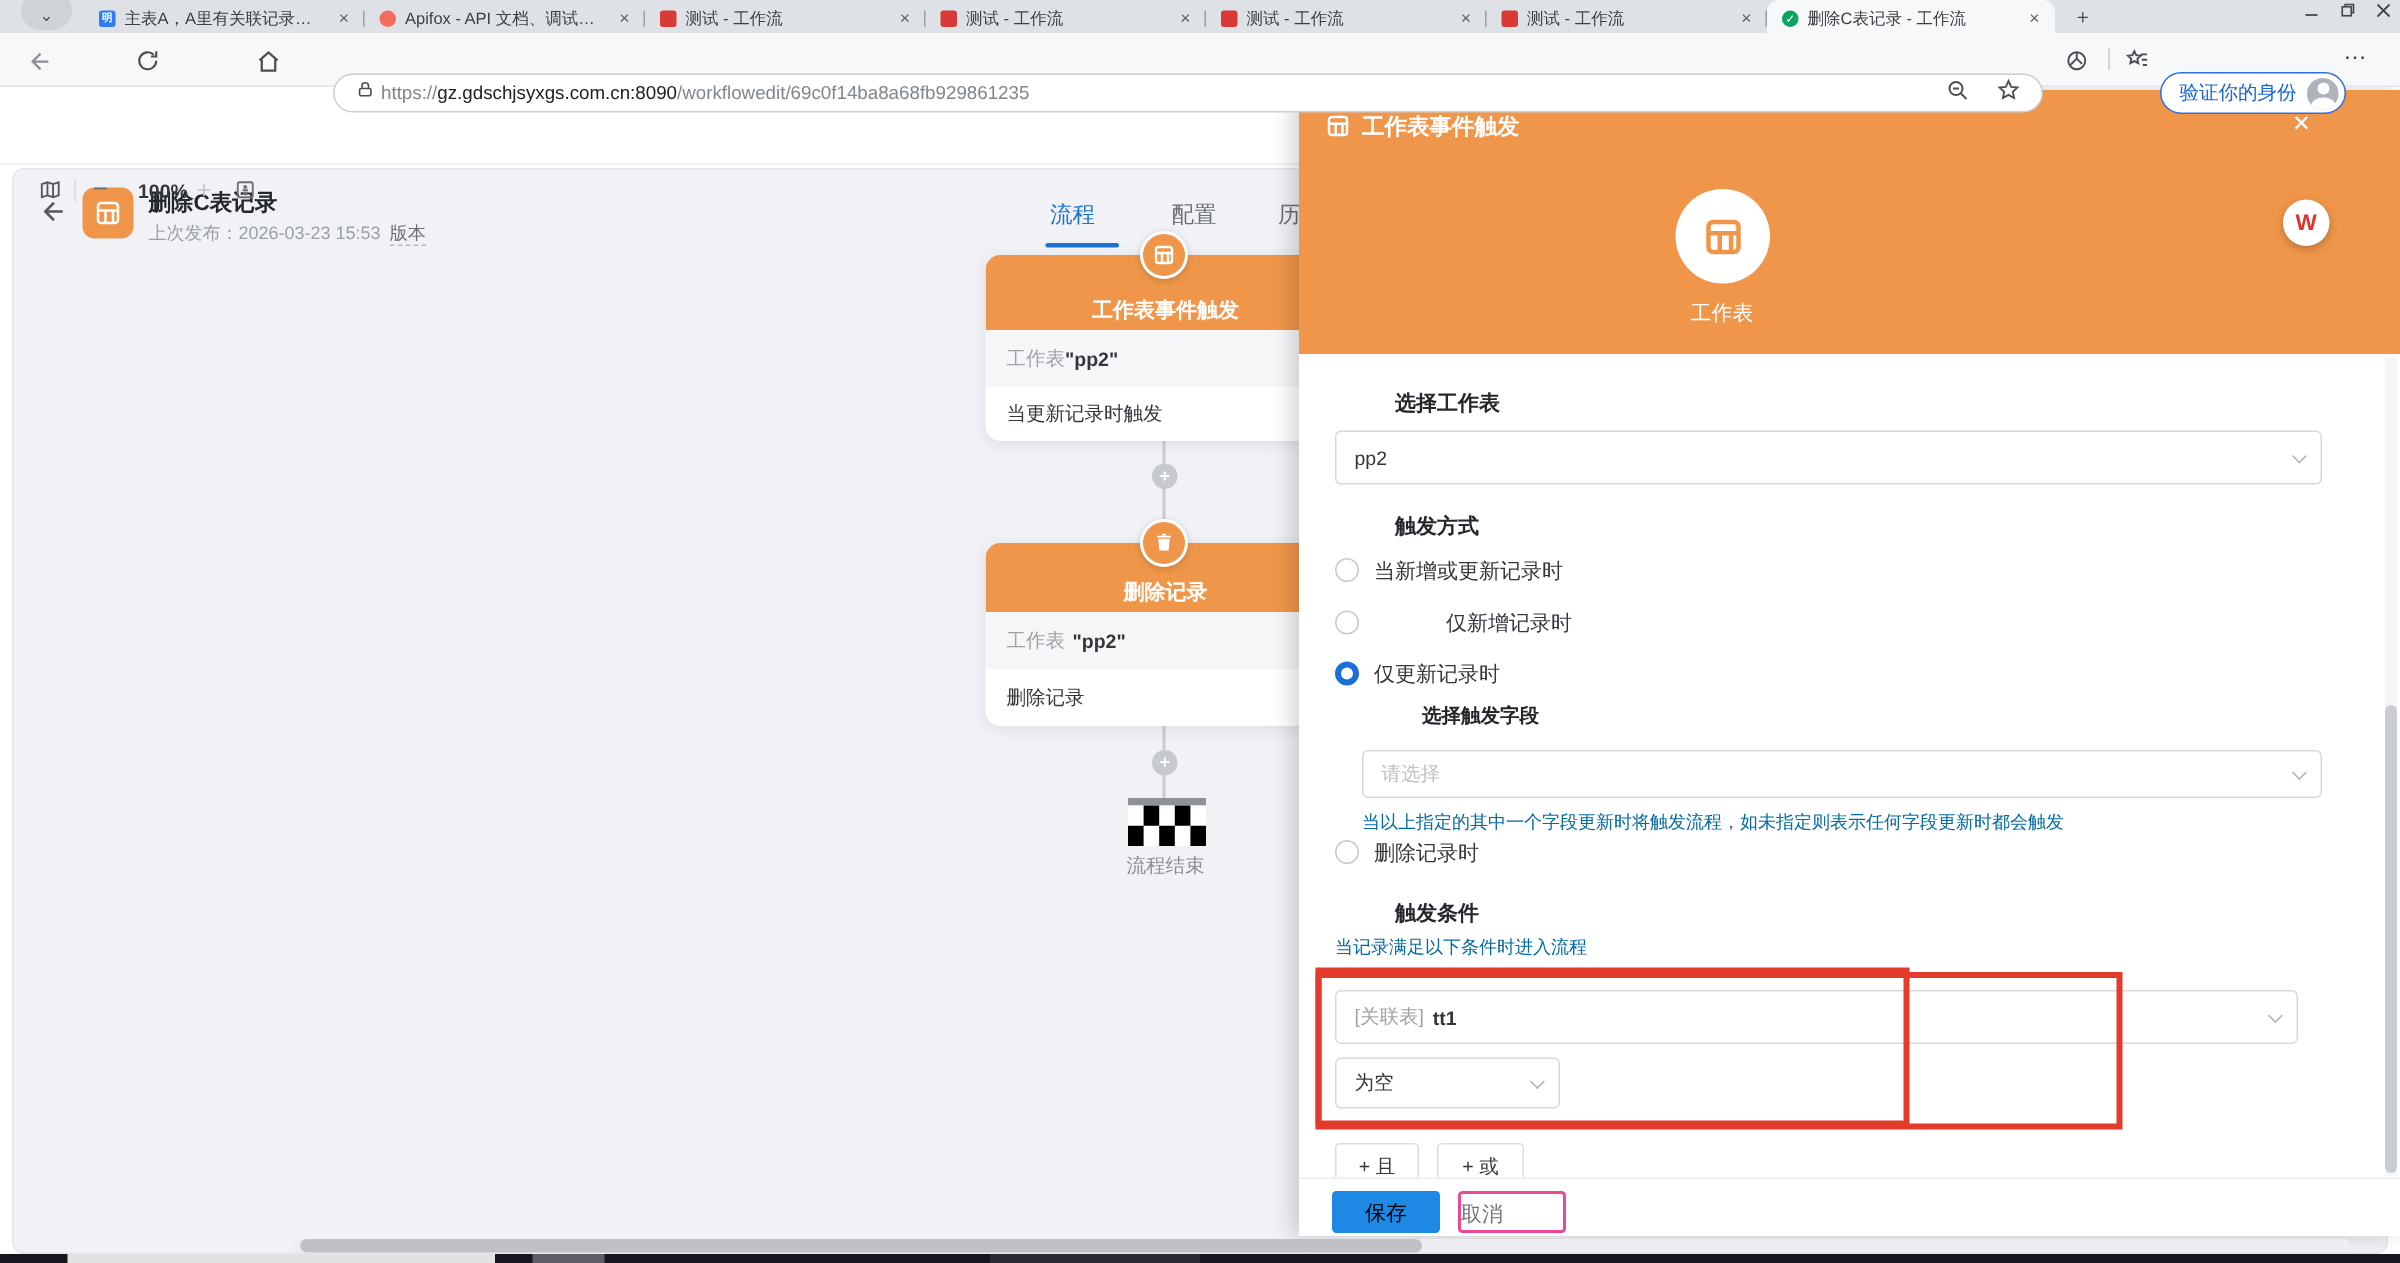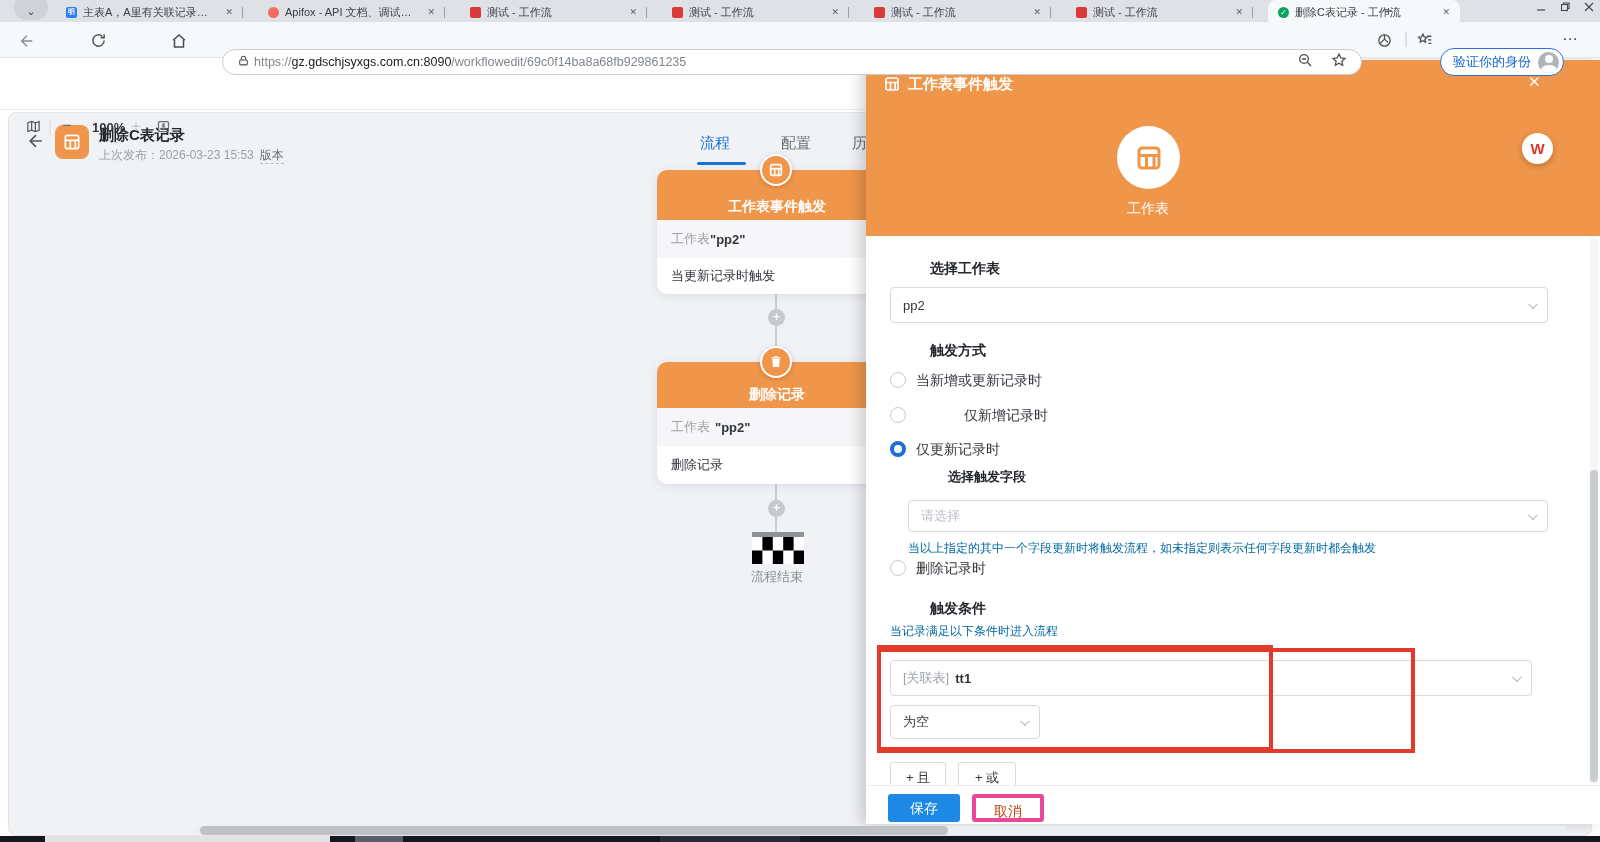--- a/index.html
+++ b/index.html
@@ -4,21 +4,21 @@
 <style>
   * { margin:0; padding:0; box-sizing:border-box; }
   html,body { width:1600px; height:842px; overflow:hidden; background:#fff;
     font-family:"Liberation Sans","DejaVu Sans",sans-serif; }
   .abs { position:absolute; }
 
   
   .tabstrip { position:absolute; left:0; top:0; width:1600px; height:22px; background:#dee1e6; z-index:40; }
   .tab-chevron { position:absolute; left:14px; top:-6px; width:34px; height:26px; border-radius:13px;
     background:#cfd3d8; color:#4a4e53; font-size:11px; text-align:center; line-height:34px; }
-  .tabs-row { position:absolute; left:56px; top:0; height:22px; display:flex;gap:15px; }
+  .tabs-row { position:absolute; left:56px; top:0; height:22px; display:flex; }
   .tab { width:187px; height:22px; display:flex; align-items:center; gap:6px; padding:2px 8px 0 10px;
     font-size:11px; color:#3b3f44; position:relative; }
   .tab:not(.active)::after { content:""; position:absolute; right:0; top:7px; width:1px; height:11px; background:#9aa0a6; }
   .tab.active { width:192px; background:#f7f8fa; border-radius:8px 8px 0 0; }
   .tab .title { flex:1; white-space:nowrap; overflow:hidden; }
   .tab .x { font-size:9px; color:#5f6368; padding:0 2px; }
   .fav { width:11px; height:11px; border-radius:2px; flex:0 0 auto; display:flex; align-items:center; justify-content:center;
     color:#fff; font-size:7px; font-weight:bold; }
   .fav.blue { background:#2e7cf6; } .fav.coral { background:#f26d5f; border-radius:50%; }
   .fav.red { background:#d93a35; } .fav.green { background:#0aa35f; border-radius:50%; font-size:8px; }
@@ -92,23 +92,23 @@
   .radio { position:absolute; width:16px; height:16px; border:1px solid #c6cacf; border-radius:50%; background:#fff; z-index:12; }
   .radio.checked { border:4.8px solid #1b6fd6; }
   .rlabel { position:absolute; font-size:14px; color:#33373c; z-index:12; }
   .hint { position:absolute; font-size:12px; color:#0369a1; z-index:12; }
   .redbox { position:absolute; border:4px solid #E23B2C; background:transparent; z-index:14; pointer-events:none; }
   .addbtn { position:absolute; width:58px; height:32px; border:1px solid #dcdcdc; border-radius:3px; background:#fff;
     font-size:13px; color:#33373c; text-align:center; line-height:30px; z-index:12; }
   .pfooter { position:absolute; left:866px; top:785px; width:734px; height:39px; background:#fff;
     border-top:1px solid #ececec; z-index:15; }
   .btn-save { position:absolute; left:888px; top:794px; width:72px; height:28px; background:#1E88E5; border-radius:3px;
-    color:#ffffff; font-size:14px; text-align:center; line-height:28px; z-index:16; }
-  .btn-cancel { position:absolute; left:972px; top:794px; width:72px; height:28px; background:#fff; border:4px solid #ec4899;
-    border-radius:3px; color:#c2410c; font-size:14px; text-align:center; line-height:26px; z-index:16; }
+    color:#000000; font-size:14px; text-align:center; line-height:28px; z-index:16; }
+  .btn-cancel { position:absolute; left:972px; top:794px; width:72px; height:28px; background:#fff; border:2px solid #ec4899;
+    border-radius:3px; color:#737373; font-size:14px; line-height:26px; z-index:16; }
   .vsb-track { position:absolute; left:1590px; top:238px; width:8px; height:546px; background:#f5f6f7; z-index:17; }
   .vsb-thumb { position:absolute; left:1590px; top:470px; width:8px; height:312px; background:#c9ccd0; border-radius:4px; z-index:18; }
 
   
   .hsb-track { position:absolute; left:195px; top:826px; width:1372px; height:9px; background:#eceef1; border-radius:5px; z-index:20; }
   .hsb-thumb { position:absolute; left:200px; top:826px; width:748px; height:9px; background:#bfc1c5; border-radius:5px; z-index:21; }
   .taskbar { position:absolute; left:0; top:836px; width:1600px; height:6px; background:#16161f; z-index:22; }
   .tseg { position:absolute; top:836px; height:6px; z-index:23; }
 </style>
 </head>

